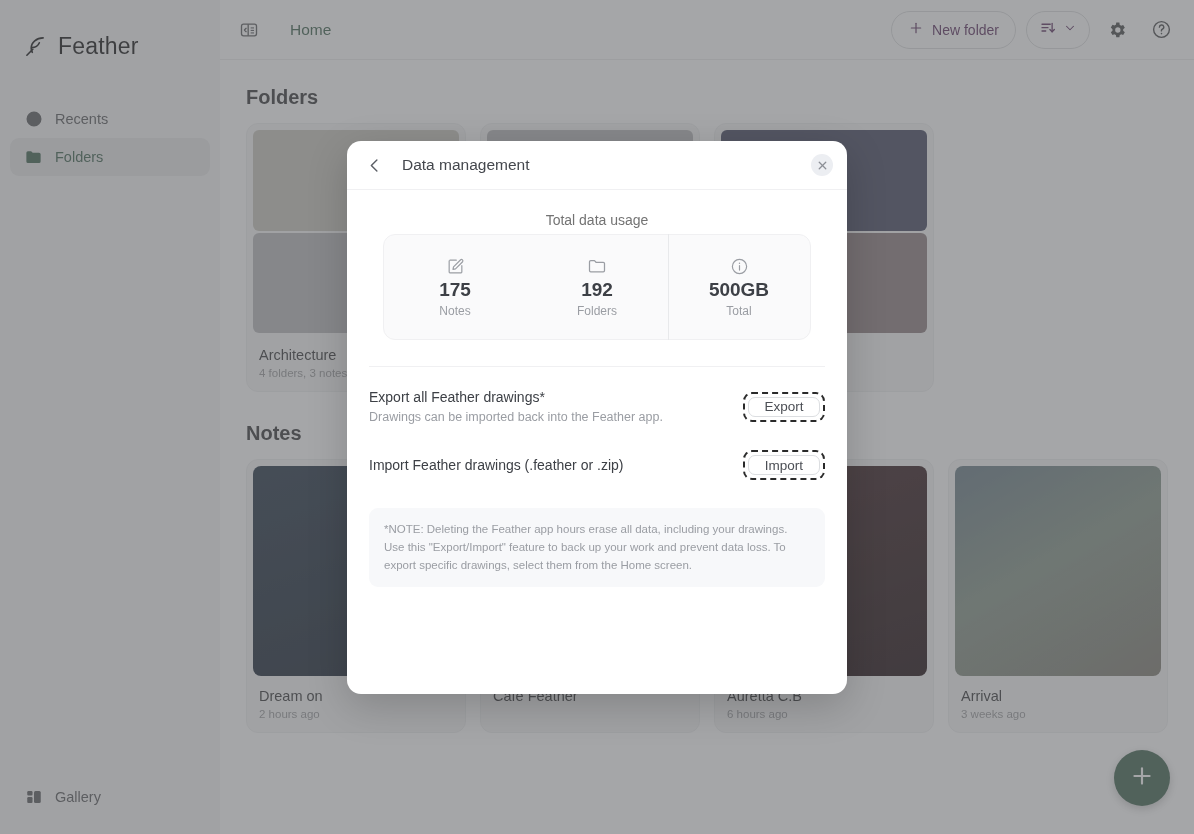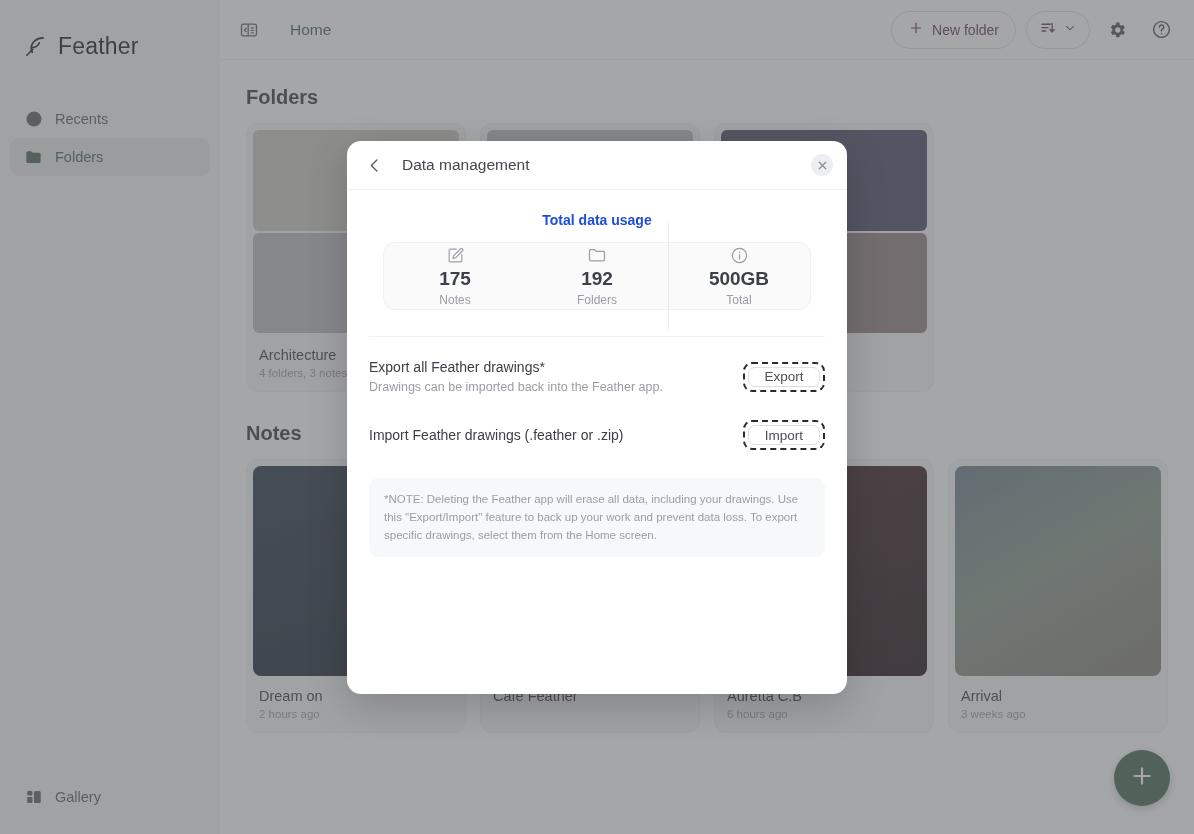--- a/index.html
+++ b/index.html
@@ -151,26 +151,26 @@
   .close-btn {
     margin-left: auto;
     width: 22px; height: 22px; border-radius: 50%;
     background: #eceef2; color: #8b8f96;
     display: flex; align-items: center; justify-content: center; cursor: pointer;
   }
 
   .modal-body { flex: 1 1 auto; padding: 22px 22px 0 22px; display: flex; flex-direction: column; }
 
   .usage-title {
-    text-align: center; font-size: 14px; color: #1d4ed8; font-weight: 700;
-    margin-bottom: 14px;
+    text-align: center; font-size: 14px; color: #737373; font-weight: 400;
+    margin-bottom: 6px;
   }
   .usage-card {
     background: #fafafb; border: 1px solid #f0f0f2; border-radius: 12px;
-    height: 68px; display: flex; align-items: center;
+    height: 106px; display: flex; align-items: center;
     margin: 0 14px;
   }
   .usage-col {
     flex: 1 1 0; display: flex; flex-direction: column; align-items: center; gap: 3px;
     position: relative;
   }
   .usage-col.bordered::before {
     content: ""; position: absolute; left: 0; top: -22px; bottom: -22px;
     width: 1px; background: #e8e9eb;
   }
@@ -456,17 +456,17 @@
 
       <div class="action-row">
         <div class="action-text">
           <div class="action-title">Import Feather drawings (.feather or .zip)</div>
         </div>
         <div class="dash-wrap">
           <div class="out-btn">Import</div>
         </div>
       </div>
 
-      <div class="note-box">*NOTE: Deleting the Feather app will erase all data, including your drawings. Use this "Export/Import" feature to back up your work and prevent data loss. To export specific drawings, select them from the Home screen.</div>
+      <div class="note-box">*NOTE: Deleting the Feather app hours erase all data, including your drawings. Use this "Export/Import" feature to back up your work and prevent data loss. To export specific drawings, select them from the Home screen.</div>
     </div>
   </div>
 
 </div>
 
 </body></html>

